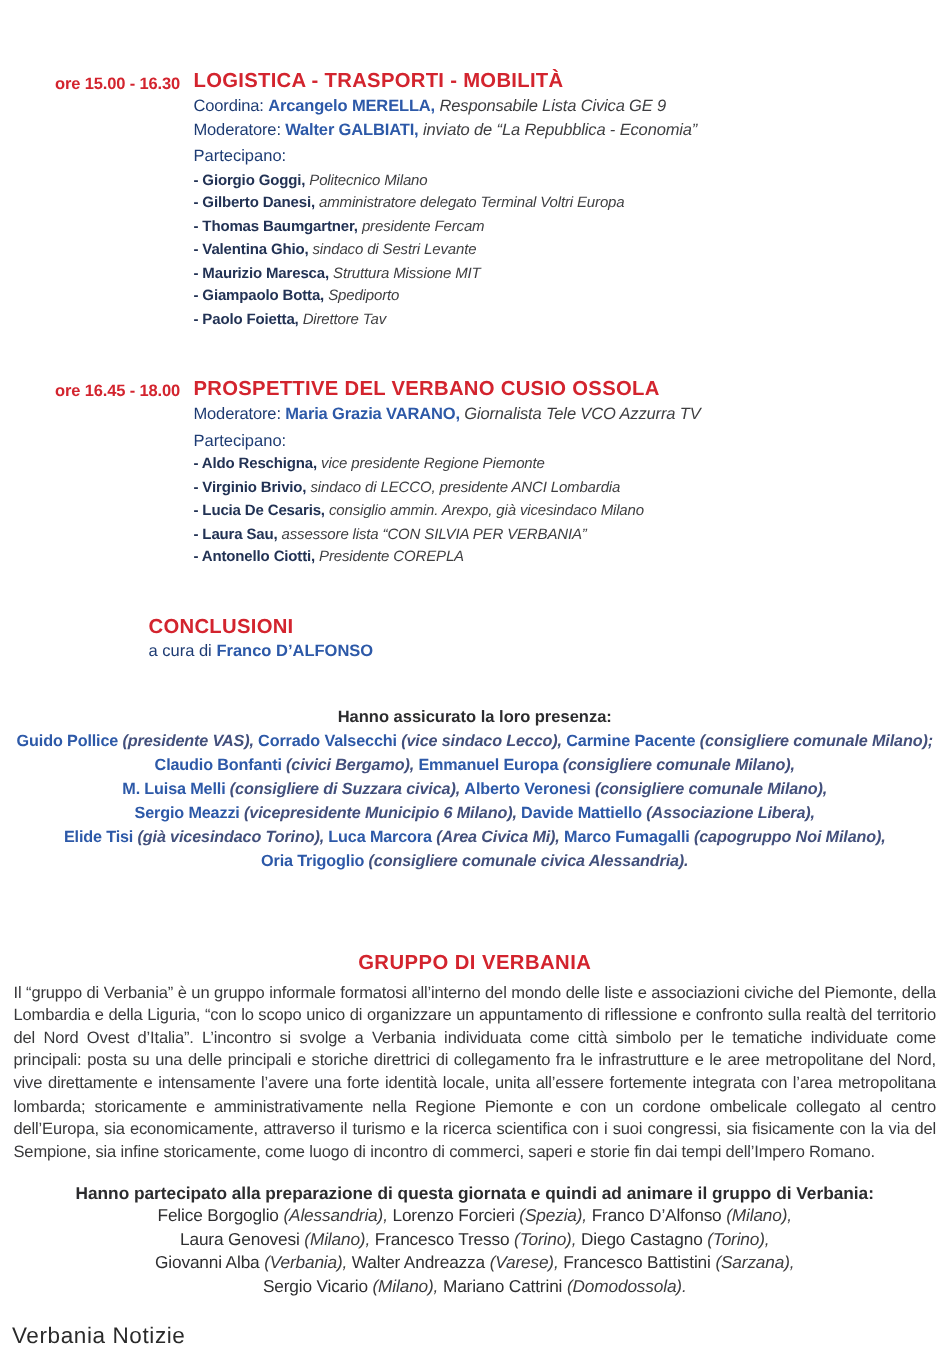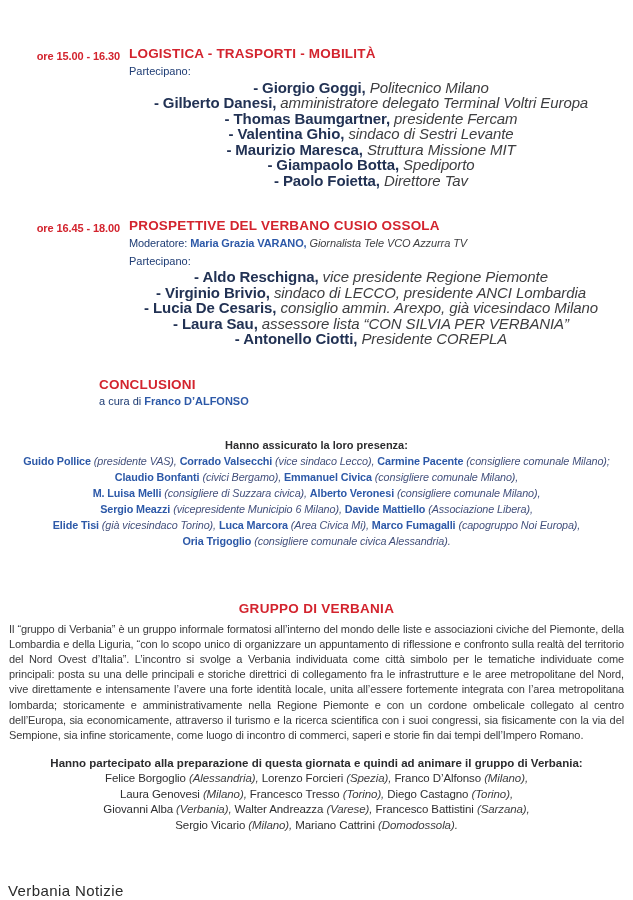--- a/index.html
+++ b/index.html
@@ -20,37 +20,37 @@
   .session-content{flex:1;padding-left:9px;padding-right:20px;}
   .session-title{
     margin:0 0 2px 0;font-size:13.5px;line-height:16px;font-weight:bold;
     color:#d3242e;letter-spacing:0.2px;
   }
   .role-line{font-size:11px;line-height:15.5px;letter-spacing:-0.1px;}
   .role-label{color:#1d3b73;}
   .role-name{color:#2d59a8;font-weight:bold;}
   .role-desc{color:#3e3e40;font-style:italic;}
   .participants-label{font-size:11px;line-height:15.5px;color:#1d3b73;margin-top:2px;}
-  .participant-line{font-size:15px;line-height:15.5px;letter-spacing:-0.1px;text-align:center;}
+  .participant-line{font-size:10px;line-height:15.5px;letter-spacing:-0.1px;}
   .pt-name{color:#223254;font-weight:bold;}
   .pt-desc{color:#3e3e40;font-style:italic;}
 
   
   .conclusions{margin:20px 0 0 99px;}
   .conclusions-title{margin:0;font-size:13.5px;line-height:16px;font-weight:bold;color:#d3242e;letter-spacing:0.2px;}
   .conclusions-line{font-size:11px;line-height:16px;}
   .conclusions-prefix{color:#1d3b73;}
   .conclusions-name{color:#2d59a8;font-weight:bold;}
 
   
   .presence{margin-top:28px;text-align:center;padding:0 9px;}
   .presence-heading{font-size:11px;line-height:16px;font-weight:bold;color:#2c2c2e;}
   .presence-line{font-size:10.8px;line-height:16px;letter-spacing:-0.1px;}
   .pr-name{color:#2d59a8;font-weight:bold;}
-  .pr-desc{color:#43507c;font-style:italic;}
+  .pr-desc{color:#43507c;font-style:italic;font-weight:bold;}
 
   
   .group{margin-top:52px;padding:0 9px;}
   .group-title{margin:0;text-align:center;font-size:13.5px;line-height:16px;font-weight:bold;color:#d3242e;letter-spacing:0.3px;}
   .group-body{
     margin-top:5px;text-align:justify;font-size:11px;line-height:15.2px;
     color:#39393b;letter-spacing:-0.1px;
   }
 
   
@@ -70,20 +70,30 @@
 <body>
 
 <div class="page">
 
   <div>
 
       <section class="session">
         <div class="session-time">ore 15.00 - 16.30</div>
         <div class="session-content">
           <h2 class="session-title">LOGISTICA - TRASPORTI - MOBILITÀ</h2>
+          <div>
+
+              <div class="role-line">
+                <span class="role-label">Coordina: </span><span class="role-name">Arcangelo MERELLA, </span><span class="role-desc">Responsabile Lista Civica GE 9</span>
+              </div>
+
+              <div class="role-line">
+                <span class="role-label">Moderatore: </span><span class="role-name">Walter GALBIATI, </span><span class="role-desc">inviato de “La Repubblica - Economia”</span>
+              </div>
+            </div>
           <div class="participants-label">Partecipano:</div>
           <div>
 
               <div class="participant-line">
                 <span class="pt-name">- Giorgio Goggi, </span><span class="pt-desc">Politecnico Milano</span>
               </div>
 
               <div class="participant-line">
                 <span class="pt-name">- Gilberto Danesi, </span><span class="pt-desc">amministratore delegato Terminal Voltri Europa</span>
               </div>
@@ -157,33 +167,33 @@
 
   <div class="presence">
     <div class="presence-heading">Hanno assicurato la loro presenza:</div>
     <div>
 
         <div class="presence-line">
           <span><span><span class="pr-name">Guido Pollice</span><span class="pr-desc"> (presidente VAS), </span></span><span><span class="pr-name">Corrado Valsecchi</span><span class="pr-desc"> (vice sindaco Lecco), </span></span><span><span class="pr-name">Carmine Pacente</span><span class="pr-desc"> (consigliere comunale Milano);</span></span></span>
         </div>
 
         <div class="presence-line">
-          <span><span><span class="pr-name">Claudio Bonfanti</span><span class="pr-desc"> (civici Bergamo), </span></span><span><span class="pr-name">Emmanuel Civica</span><span class="pr-desc"> (consigliere comunale Milano),</span></span></span>
+          <span><span><span class="pr-name">Claudio Bonfanti</span><span class="pr-desc"> (civici Bergamo), </span></span><span><span class="pr-name">Emmanuel Europa</span><span class="pr-desc"> (consigliere comunale Milano),</span></span></span>
         </div>
 
         <div class="presence-line">
           <span><span><span class="pr-name">M. Luisa Melli</span><span class="pr-desc"> (consigliere di Suzzara civica), </span></span><span><span class="pr-name">Alberto Veronesi</span><span class="pr-desc"> (consigliere comunale Milano),</span></span></span>
         </div>
 
         <div class="presence-line">
           <span><span><span class="pr-name">Sergio Meazzi</span><span class="pr-desc"> (vicepresidente Municipio 6 Milano), </span></span><span><span class="pr-name">Davide Mattiello</span><span class="pr-desc"> (Associazione Libera),</span></span></span>
         </div>
 
         <div class="presence-line">
-          <span><span><span class="pr-name">Elide Tisi</span><span class="pr-desc"> (già vicesindaco Torino), </span></span><span><span class="pr-name">Luca Marcora</span><span class="pr-desc"> (Area Civica Mi), </span></span><span><span class="pr-name">Marco Fumagalli</span><span class="pr-desc"> (capogruppo Noi Europa),</span></span></span>
+          <span><span><span class="pr-name">Elide Tisi</span><span class="pr-desc"> (già vicesindaco Torino), </span></span><span><span class="pr-name">Luca Marcora</span><span class="pr-desc"> (Area Civica Mi), </span></span><span><span class="pr-name">Marco Fumagalli</span><span class="pr-desc"> (capogruppo Noi Milano),</span></span></span>
         </div>
 
         <div class="presence-line">
           <span><span><span class="pr-name">Oria Trigoglio</span><span class="pr-desc"> (consigliere comunale civica Alessandria).</span></span></span>
         </div>
       </div>
   </div>
 
   <div class="group">
     <h2 class="group-title">GRUPPO DI VERBANIA</h2>

